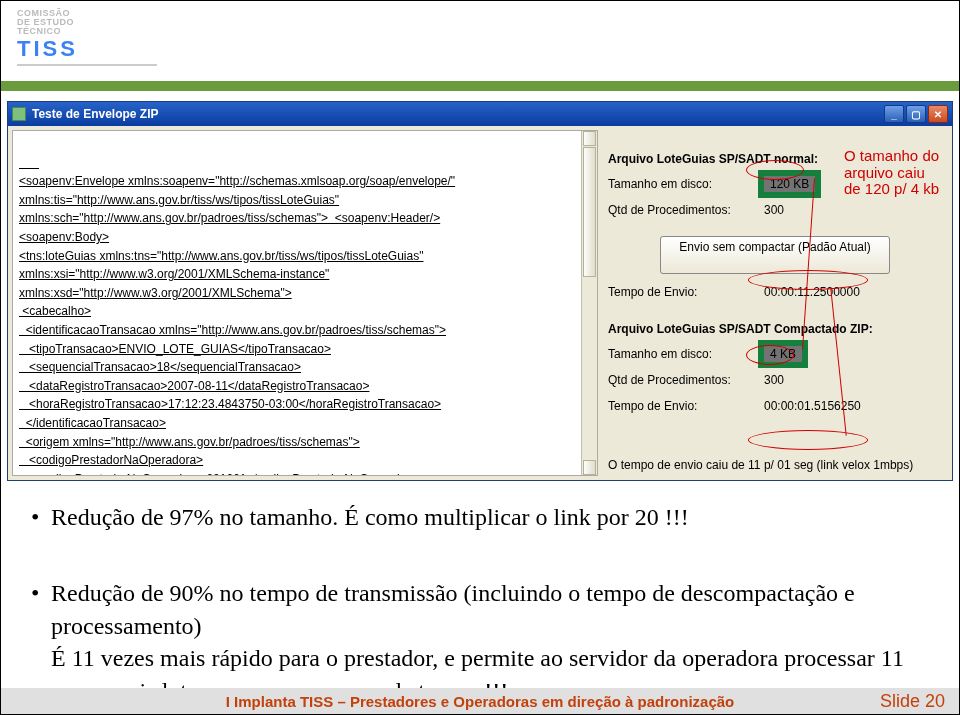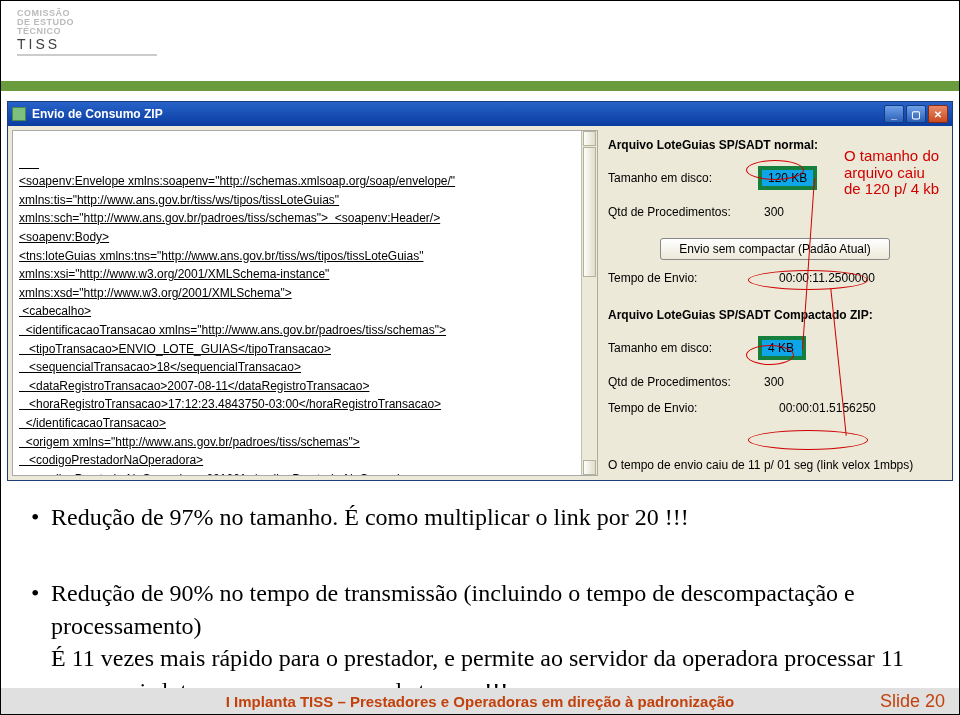--- a/index.html
+++ b/index.html
@@ -19,24 +19,24 @@
   }
   .logo-block { display: inline-block; }
   .logo-small {
     font-size: 9px;
     line-height: 1.0;
     color: #bbb;
     font-weight: bold;
     letter-spacing: 0.5px;
   }
   .logo-tiss {
-    font-size: 14px;
-    font-weight: normal;
+    font-size: 22px;
+    font-weight: bold;
     letter-spacing: 3px;
-    color: #404040;
+    color: #3b82f6;
   }
   .corner-line {
     border-bottom: 2px solid #ccc;
     width: 140px;
     margin-top: 2px;
   }
   .green-bar {
     position: absolute;
     top: 80px; left: 0; right: 0;
     height: 10px;
@@ -122,44 +122,44 @@
   .xml-scroll .arrow.down { bottom: 0; height: 15px; }
 
   .right-pane {
     width: 350px;
     padding: 4px 6px 4px 10px;
     font-family: Tahoma, Arial, sans-serif;
     font-size: 12px;
     position: relative;
     color: #000;
   }
-  .right-pane .section-title { font-weight: bold; margin-top: 4px; }
-  .right-pane .row { margin-top: 14px; display: flex; align-items: center; }
+  .right-pane .section-title { font-weight: bold; margin-top: 18px; }
+  .right-pane .row { margin-top: 4px; display: flex; align-items: center; }
   .right-pane .row .label { flex: 0 0 150px; }
   .right-pane .row .val-out {
     padding: 1px 6px;
     min-width: 48px;
     display: inline-block;
   }
   .valbox {
-    background: #0ea5e9;
-    border: 4px solid #15803d;
+    background: #737373;
+    border: 6px solid #15803d;
   }
   .right-pane .wide-btn {
     width: 230px;
-    height: 22px;
+    height: 38px;
     background: linear-gradient(to bottom,#fff,#ece9d8);
     border: 1px solid #888;
     border-radius: 3px;
     text-align: center;
     font-size: 12px;
     line-height: 20px;
     margin: 18px auto 4px auto;
   }
-  .right-pane .tempo { margin-top: 10px; gap: 15px; }
+  .right-pane .tempo { margin-top: 10px; }
 
   .red-annot {
     position: absolute;
     color: #d00000;
     font-size: 15px;
     line-height: 1.1;
   }
   .red-circle {
     position: absolute;
     border: 1px solid #d00000;
@@ -225,21 +225,21 @@
     <div class="logo-small">TÉCNICO</div>
     <div class="logo-tiss">TISS</div>
     <div class="corner-line"></div>
   </div>
 </div>
 <div class="green-bar"></div>
 
 <div class="win">
   <div class="titlebar">
     <span class="icon"></span>
-    <span>Envio de Consumo ZIP</span>
+    <span>Teste de Envelope ZIP</span>
     <span class="spacer"></span>
     <span class="btn">_</span>
     <span class="btn">▢</span>
     <span class="btn close">✕</span>
   </div>
   <div class="win-body">
     <div class="xml-pane">
       <div id="xml-content">&lt;soapenv:Envelope xmlns:soapenv="http://schemas.xmlsoap.org/soap/envelope/"
 xmlns:tis="http://www.ans.gov.br/tiss/ws/tipos/tissLoteGuias"
 xmlns:sch="http://www.ans.gov.br/padroes/tiss/schemas"&gt;  &lt;soapenv:Header/&gt;

